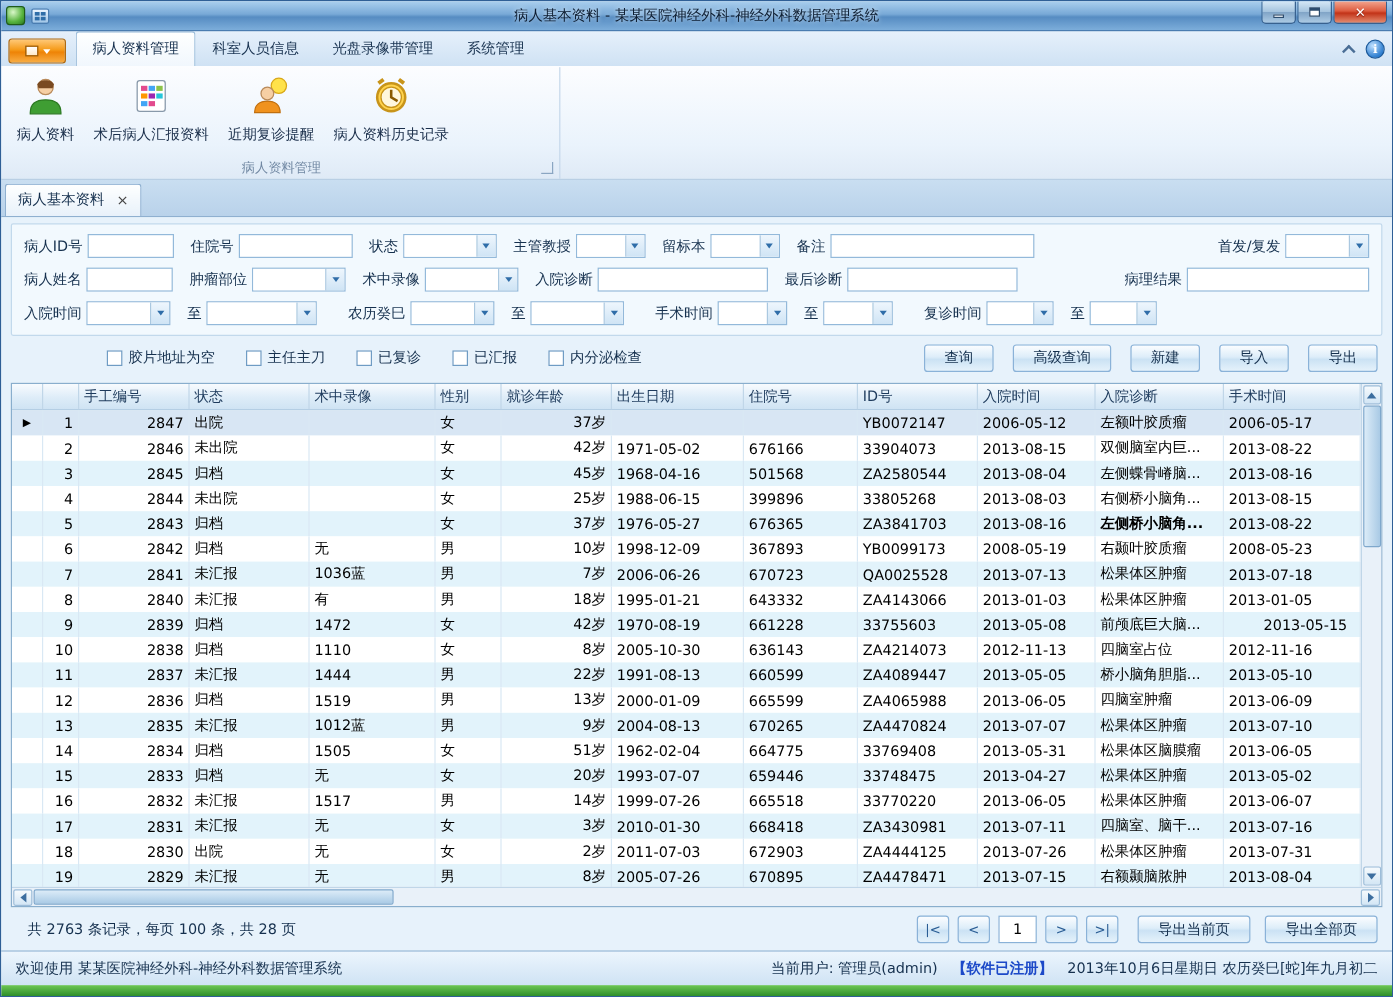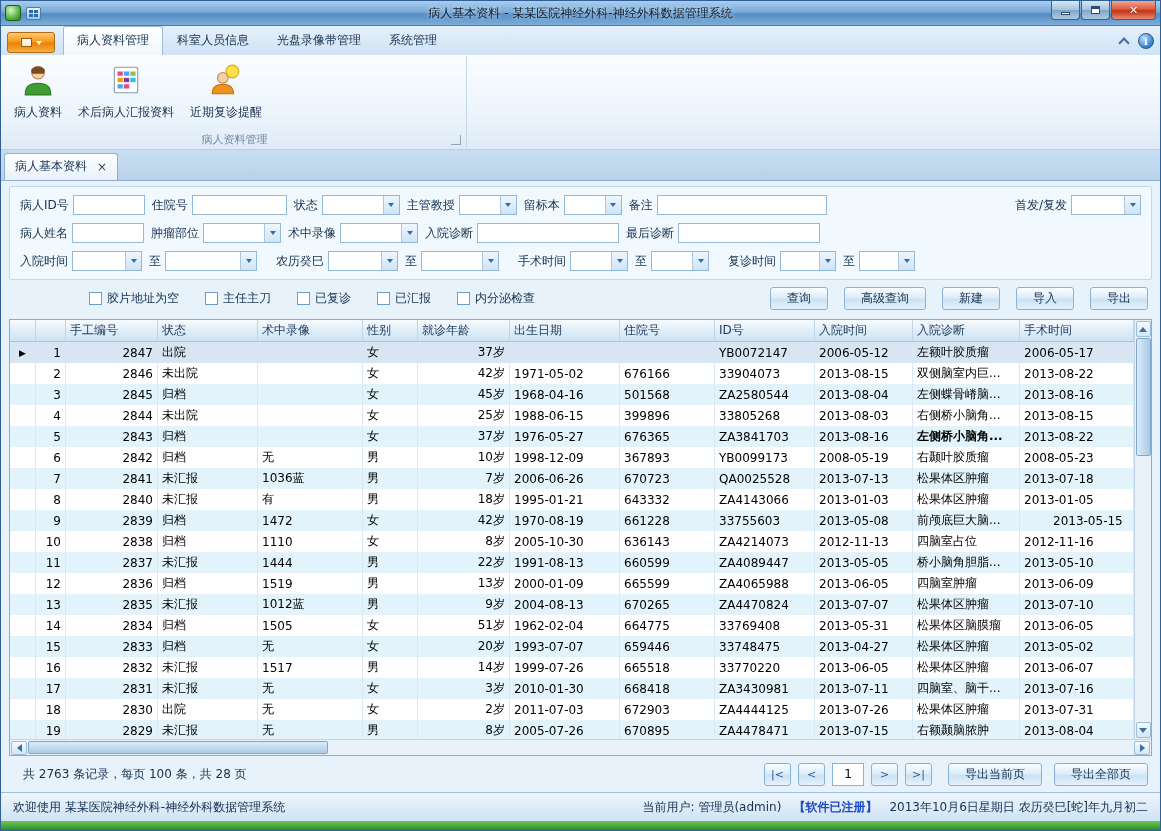--- a/index.html
+++ b/index.html
@@ -46,21 +46,21 @@
 .launcher{position:absolute;right:3px;bottom:4px;width:10px;height:10px;border:1px solid #8aa6c2;border-top:none;border-left:none}
 
 
 .doctabs{flex:0 0 27px;background:linear-gradient(#c9def1,#b9d2ea);display:flex;align-items:flex-end;padding:3px 3px 0;border-bottom:1px solid #8fb0d0}
 .doctab{display:flex;align-items:center;gap:10px;padding:4px 10px 5px;background:linear-gradient(#feffff,#e8f1fa);border:1px solid #8fb0d0;border-bottom:none;border-radius:3px 3px 0 0;font-size:12px;color:#15304e}
 .doctab .close{color:#444;font-size:12px;line-height:1}
 
 
 .work{flex:1;background:#e7f2fb;display:flex;flex-direction:column;padding:5px 8px 0;min-height:0}
 .filter{background:#f2f9fe;border:1px solid #c2d9ec;border-radius:2px;padding:8px 10px;display:flex;flex-direction:column;gap:8px}
-.frow{display:flex;align-items:center;gap:7px}
+.frow{display:flex;align-items:center;gap:14px}
 .fitem{display:flex;align-items:center;gap:4px}
 .flabel{font-size:12px;color:#15304e;white-space:nowrap}
 .tinput{height:20px;border:1px solid #93b9da;background:#fff;font-size:12px;padding:0 3px;font-family:inherit}
 .tcombo{height:20px;border:1px solid #93b9da;background:#fff;display:flex;overflow:hidden}
 .cinput{flex:1;border:none;min-width:0;font-size:12px;padding:0 2px;font-family:inherit;outline:none}
 .cbtn{width:16px;background:linear-gradient(#eef6fd,#cfe4f5);border-left:1px solid #aac8e0;display:flex;align-items:center;justify-content:center}
 .cbtn::after{content:"";border-left:3.5px solid transparent;border-right:3.5px solid transparent;border-top:4px solid #2f6da8}
 
 .checkrow{flex:0 0 36px;display:flex;align-items:center;padding-left:80px;gap:26px}
 .chk{display:flex;align-items:center;gap:5px}
@@ -184,20 +184,29 @@
             <span class="lbl">术后病人汇报资料</span>
           </div>
           <div class="rb-btn">
             <span class="rb-ic"><svg viewBox="0 0 32 32">
                 <circle cx="22" cy="8" r="6" fill="#ffe24a" stroke="#d9a818"></circle>
                 <path d="M8 14a5 5 0 1 1 10 0 5 5 0 0 1-10 0z" fill="#f6cfa4" stroke="#b98a5a"></path>
                 <path d="M3 29c0-6 4-9 10-9s10 3 10 9z" fill="#f0921e" stroke="#c06f10"></path>
               </svg></span>
             <span class="lbl">近期复诊提醒</span>
           </div>
+          <div class="rb-btn">
+            <span class="rb-ic"><svg viewBox="0 0 32 32">
+                <path d="M6 6l4-3M26 6l-4-3" stroke="#c8941a" stroke-width="3"></path>
+                <circle cx="16" cy="17" r="11" fill="#ffd34d" stroke="#c8941a" stroke-width="2"></circle>
+                <circle cx="16" cy="17" r="8" fill="#fff7dd" stroke="#c8941a"></circle>
+                <path d="M16 11v6l5 3" stroke="#8a5a00" stroke-width="2" fill="none"></path>
+              </svg></span>
+            <span class="lbl">病人资料历史记录</span>
+          </div>
         </div>
       <div class="group-footer">
         <span>病人资料管理</span>
         <span class="launcher"></span>
       </div>
     </div>
   </div>
 
   <div class="doctabs">
     <div class="doctab">
@@ -270,20 +279,24 @@
               <span class="cbtn"></span>
             </div>
           </div>
           <div class="fitem">
             <span class="flabel">入院诊断</span>
             <input class="tinput" style="width: 142px;">
           </div>
           <div class="fitem">
             <span class="flabel">最后诊断</span>
             <input class="tinput" style="width: 142px;">
+          </div>
+          <div class="fitem" style="margin-left: auto;">
+            <span class="flabel">病理结果</span>
+            <input class="tinput" style="width: 152px;">
           </div>
         </div>
         <div class="frow">
           <div class="fitem">
             <span class="flabel">入院时间</span>
             <div class="tcombo" style="width: 70px;">
               <input class="cinput" style="">
               <span class="cbtn"></span>
             </div>
           </div>

